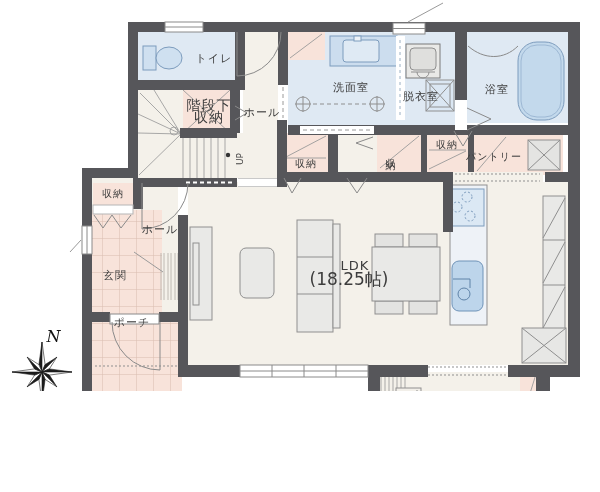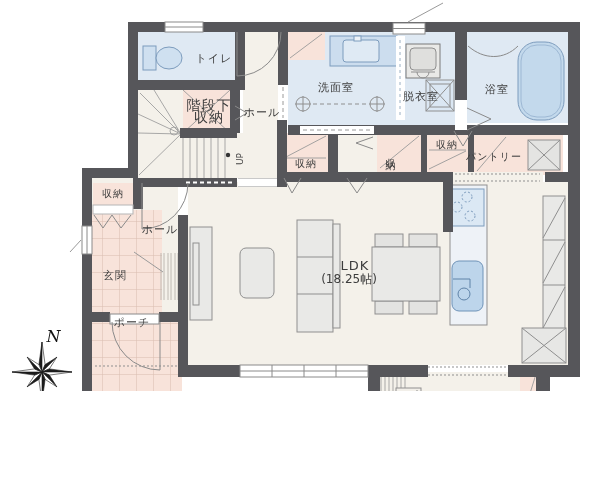--- a/index.html
+++ b/index.html
@@ -10,21 +10,21 @@
        white-space:nowrap;letter-spacing:1px;line-height:12px;text-align:center;}
   .lbl-sm{font-size:10px;}
   .v{writing-mode:vertical-rl;letter-spacing:2px;}
   .up{transform:translate(-50%,-50%) rotate(-90deg);font-size:9px;letter-spacing:0;color:#444;}
   .two{font-size:14px;}
   .n-label{font-family:"DejaVu Serif","Liberation Serif",serif;font-style:italic;
            font-size:16px;color:#111;}
   .floor-label{font-family:"DejaVu Serif","Liberation Serif",serif;font-size:30px;
            color:#4d7c0f;letter-spacing:2px;}
   .ldk-name{font-size:13px;margin-left:9px;}
-  .ldk-size{font-size:12px;letter-spacing:0;}
+  .ldk-size{font-size:17px;letter-spacing:0;}
 </style>
 </head>
 <body>
 
 <div class="stage">
 
 <svg width="600" height="492" viewBox="0 0 600 492">
   <defs>
     <pattern id="tileP" width="17" height="17" patternUnits="userSpaceOnUse">
       <path d="M17 0H0V17" stroke="#d8bcae" stroke-width="1" fill="none"></path>
@@ -307,21 +307,21 @@
   </g>
 </svg>
 
 <div class="lbl" style="left:214px;top:59px">トイレ</div>
 <div class="lbl" style="left:262px;top:113px">ホール</div>
 <div class="lbl two" style="left:209px;top:111px">
   <div>階段下</div>
   <div>収納</div>
 </div>
 <div class="lbl up" style="left:240px;top:159px">UP</div>
-<div class="lbl" style="left:336px;top:88px">洗面室</div>
+<div class="lbl" style="left:351px;top:88px">洗面室</div>
 <div class="lbl" style="left:421px;top:97px">脱衣室</div>
 <div class="lbl" style="left:497px;top:90px">浴室</div>
 <div class="lbl lbl-sm" style="left:306px;top:164px">収納</div>
 <div class="lbl lbl-sm v" style="left:390px;top:152px">収納</div>
 <div class="lbl lbl-sm" style="left:447px;top:145px">収納</div>
 <div class="lbl lbl-sm" style="left:494px;top:157px">パントリー</div>
 <div class="lbl lbl-sm" style="left:113px;top:194px">収納</div>
 <div class="lbl" style="left:115px;top:276px">玄関</div>
 <div class="lbl" style="left:160px;top:230px">ホール</div>
 <div class="lbl ldk-name" style="left:346px;top:266px">LDK</div>

